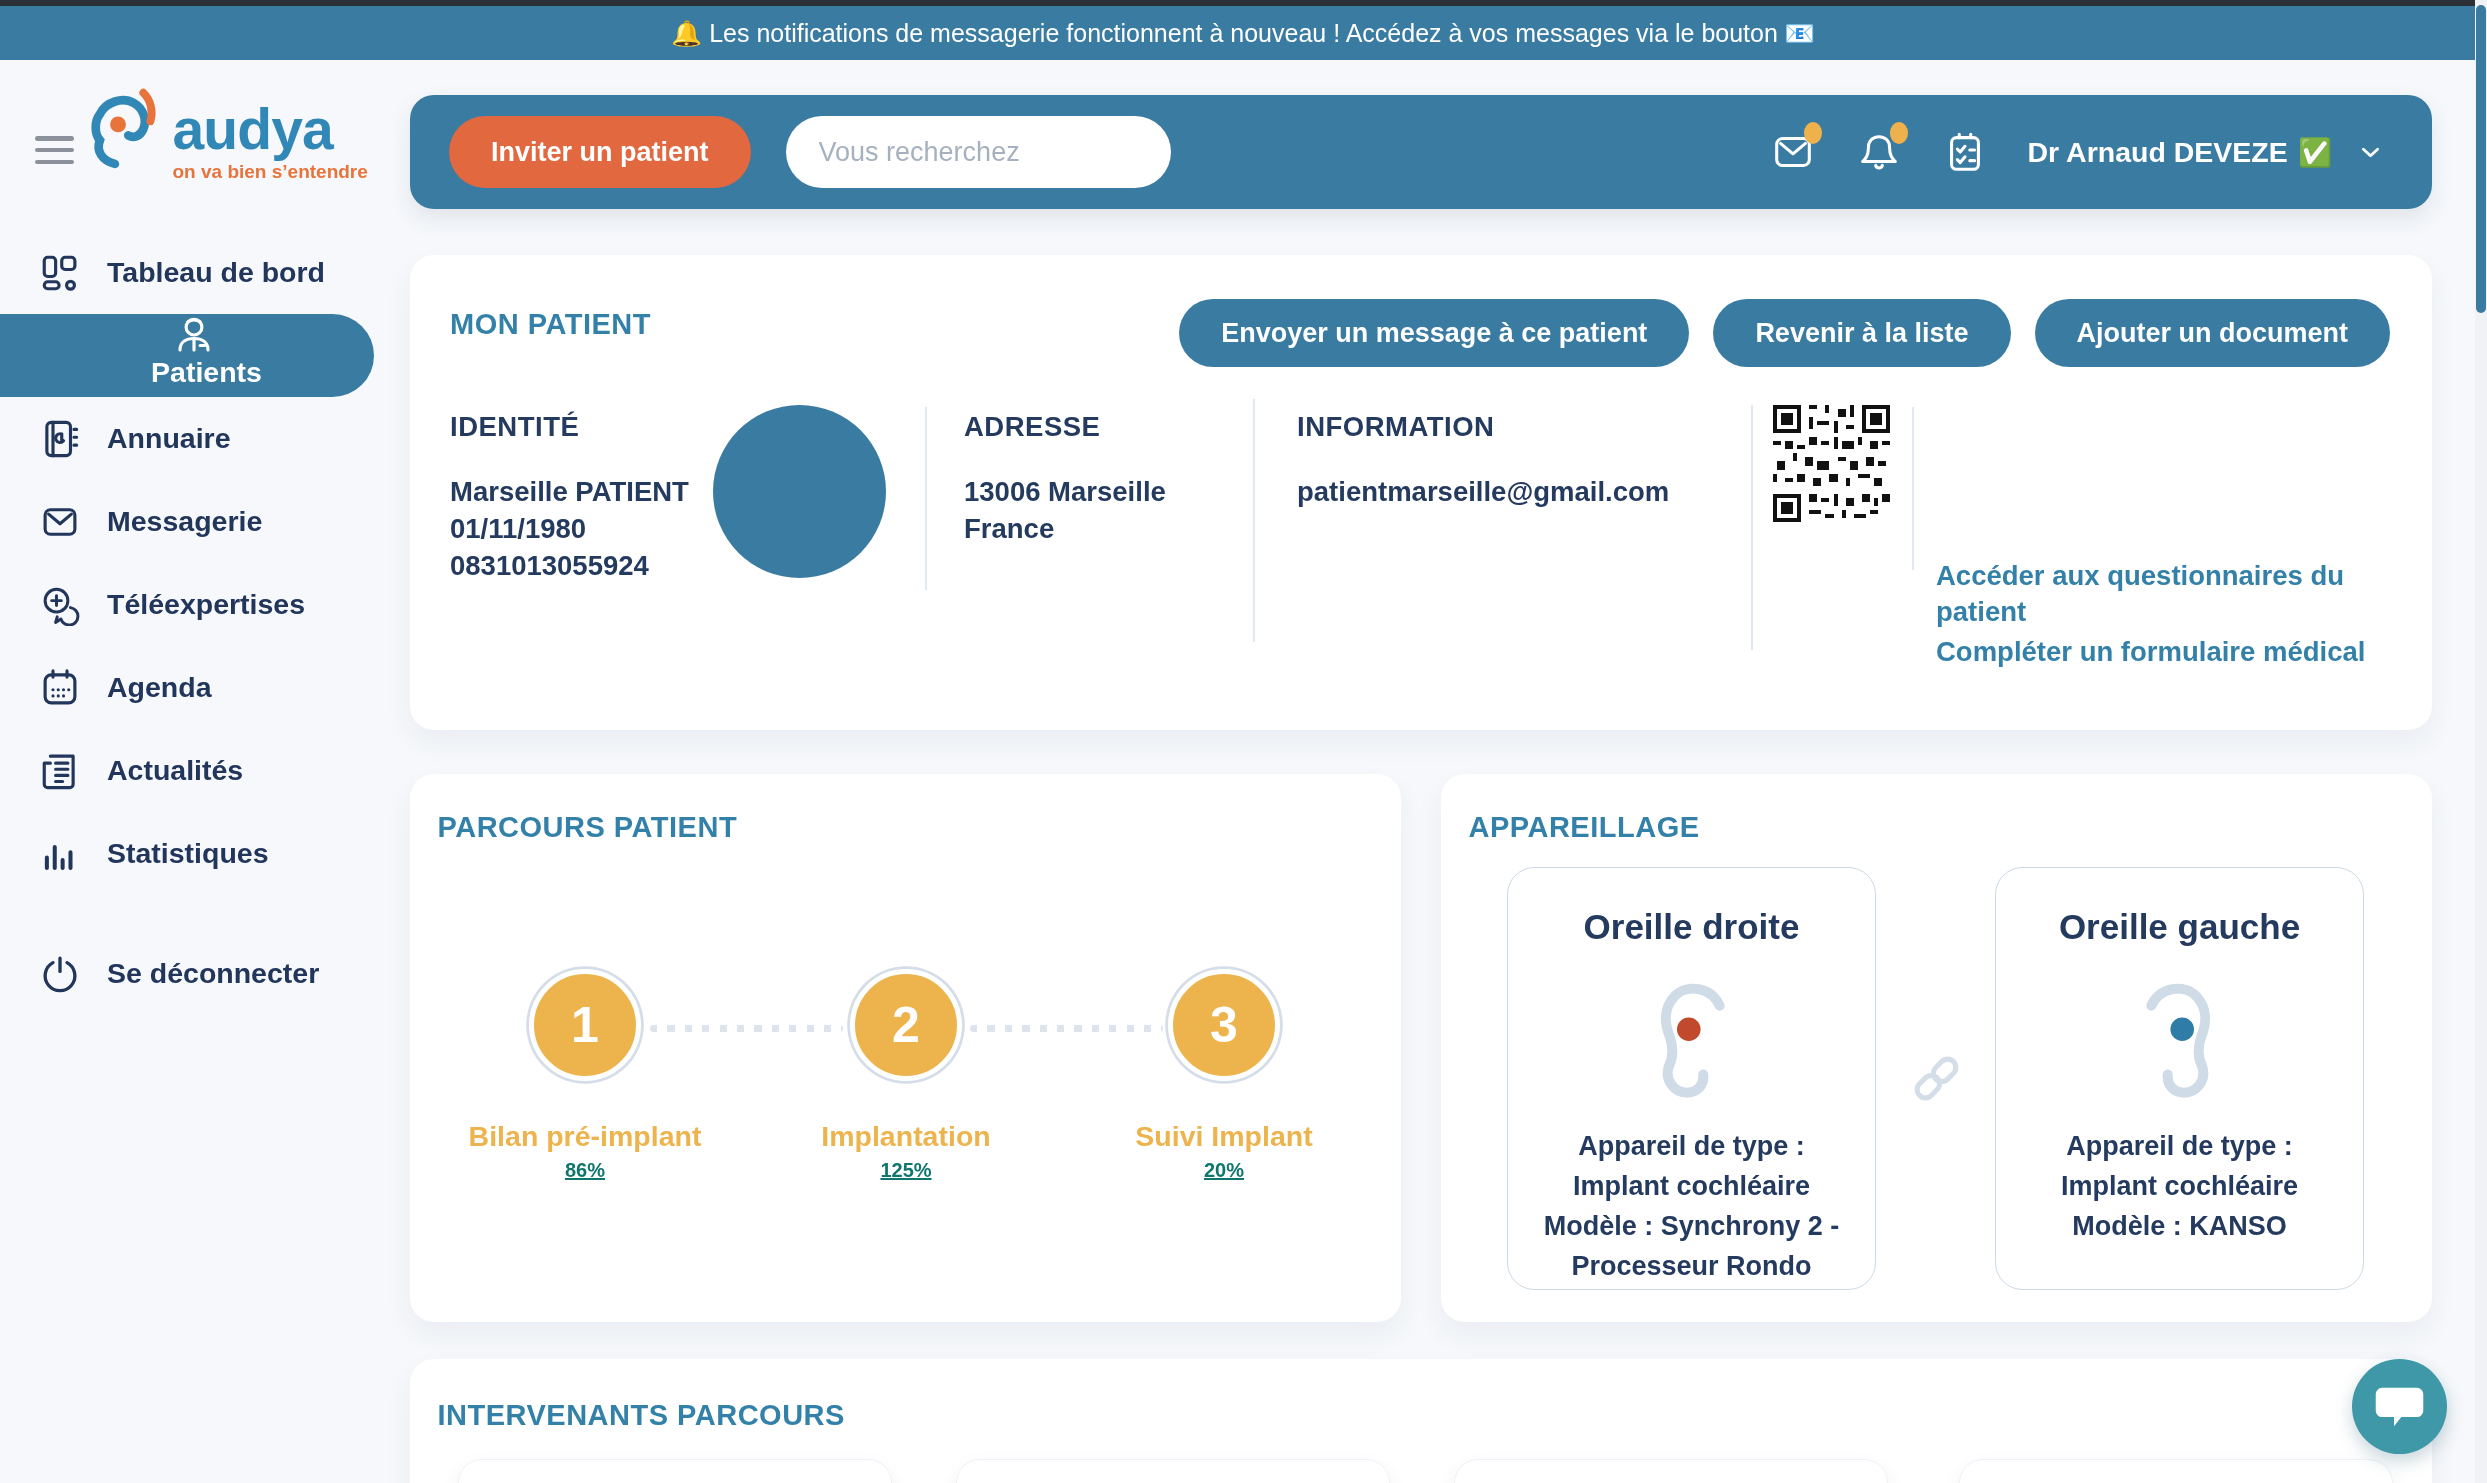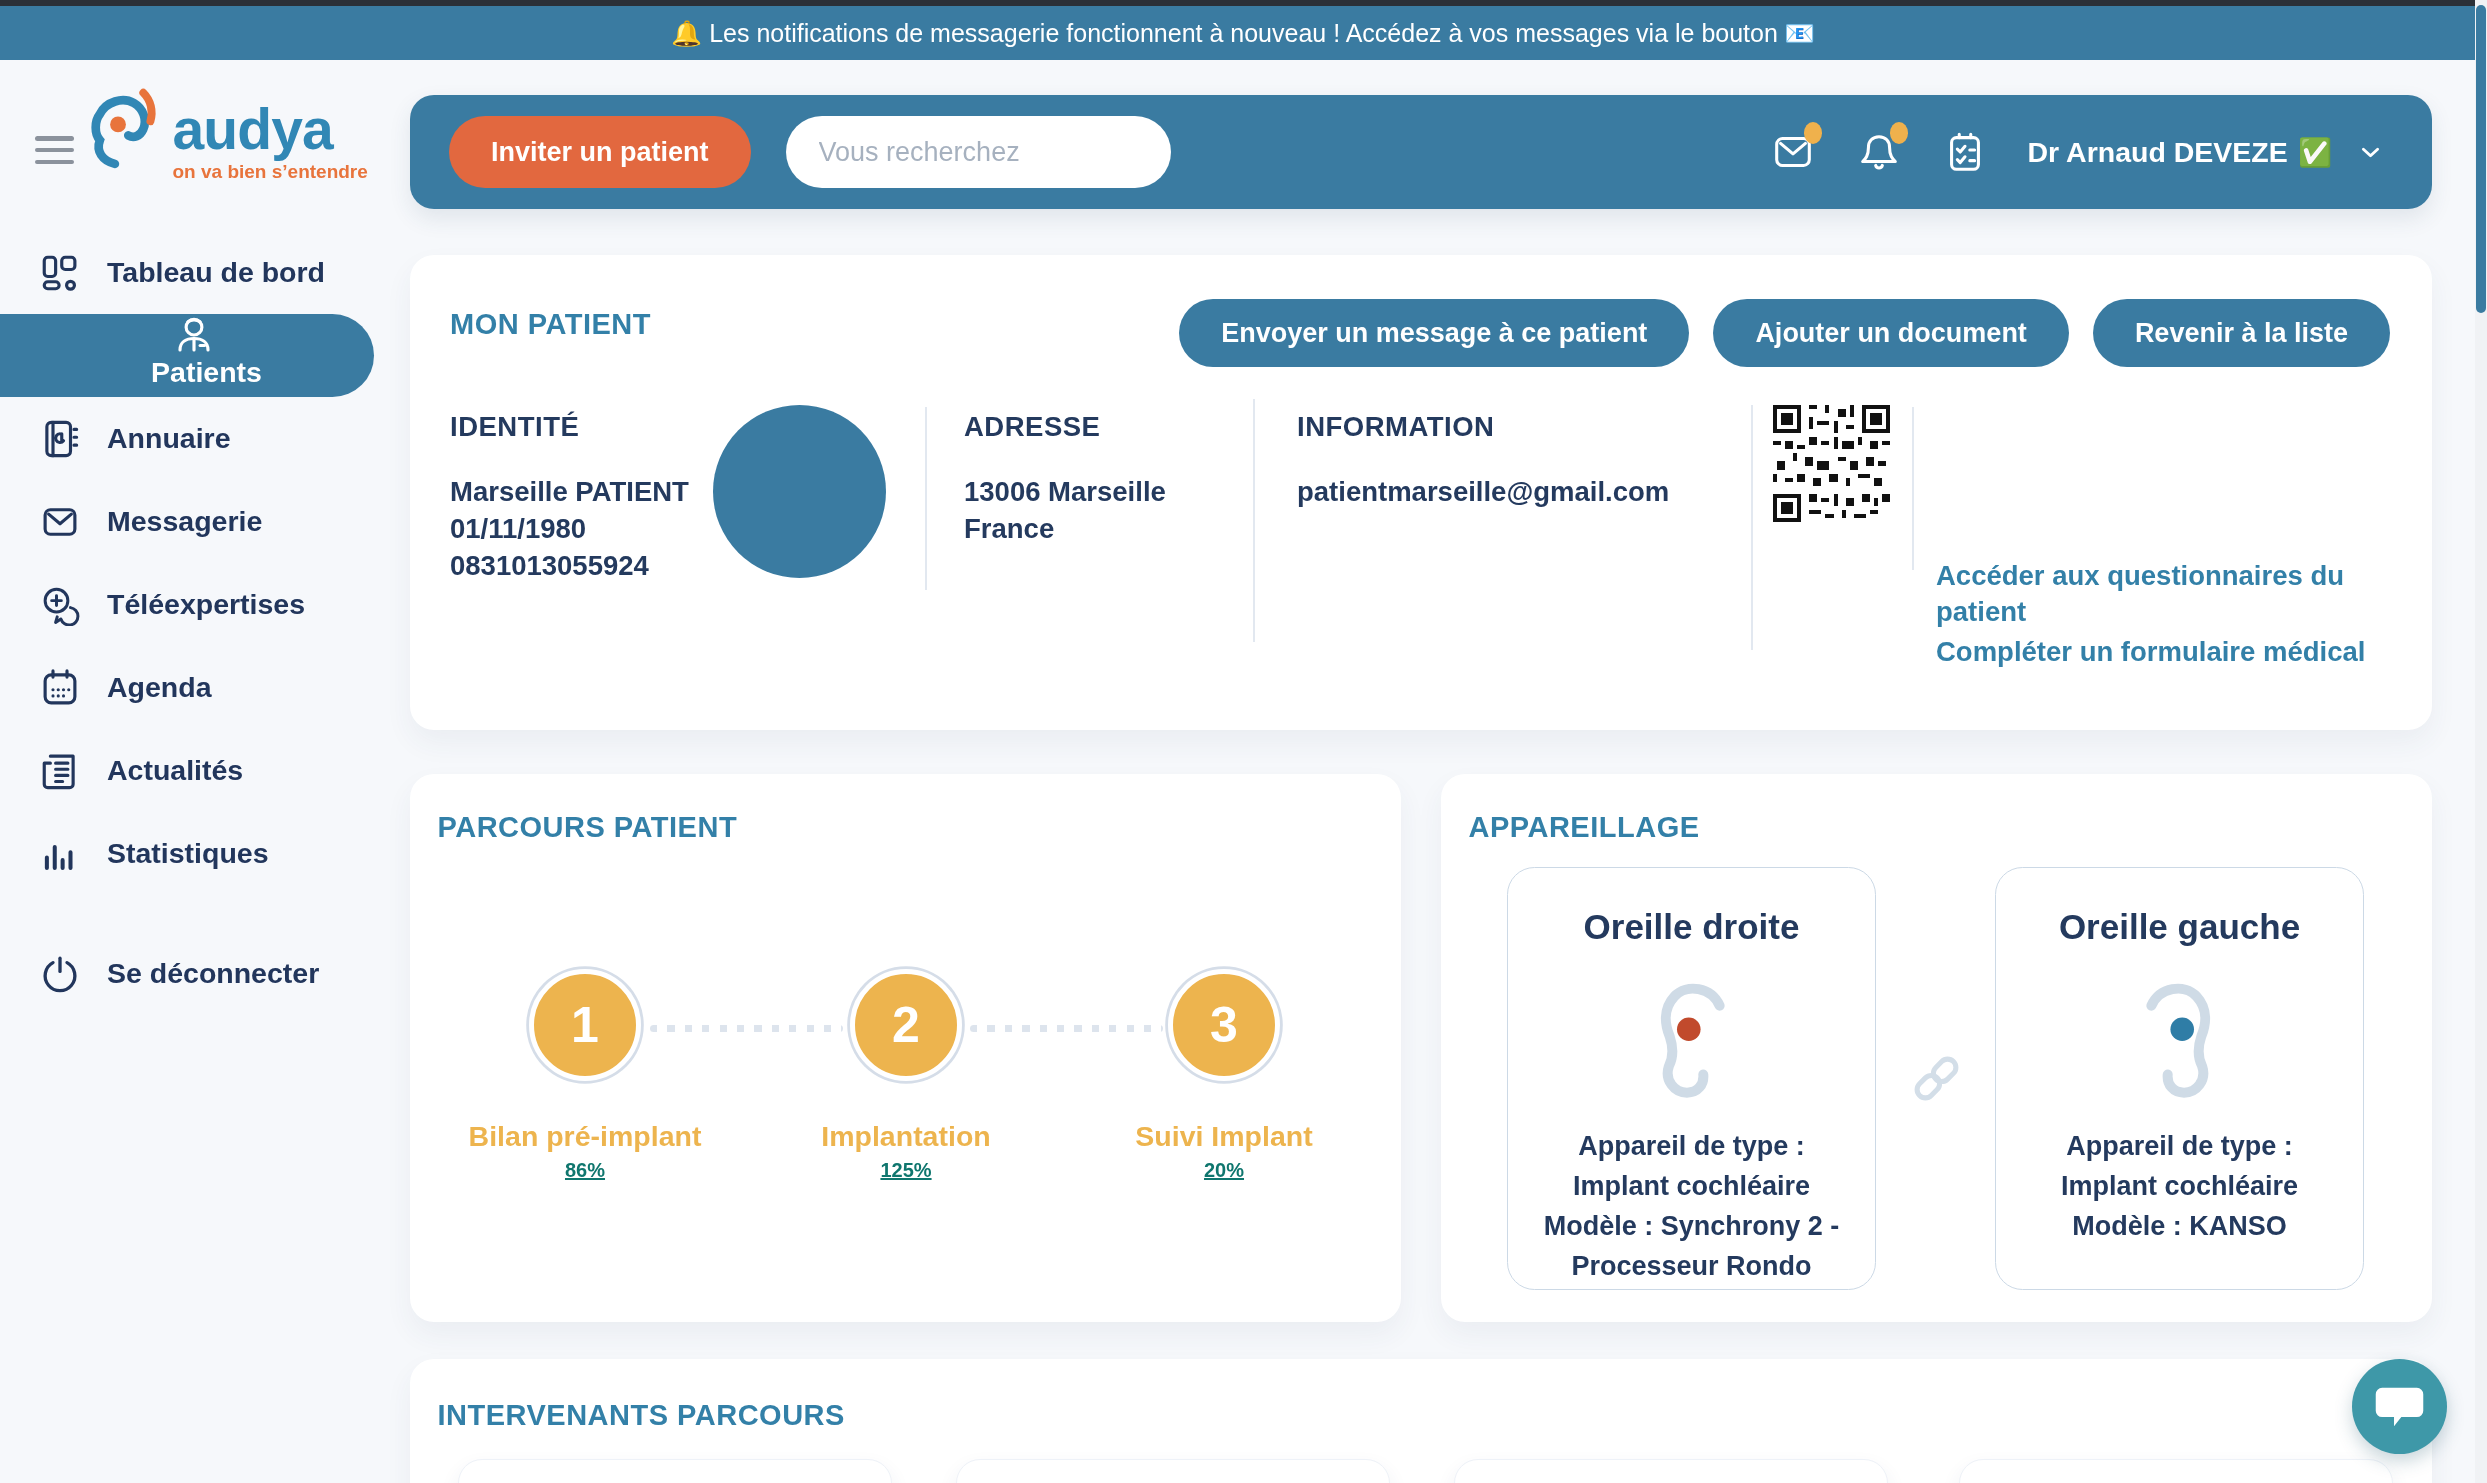--- a/index.html
+++ b/index.html
@@ -265,22 +265,22 @@
     <svg viewBox="0 0 48 48" fill="none" stroke="#fff" stroke-width="4.4" stroke-linecap="round" stroke-linejoin="round">
       <path d="M13 19 l11 10 l11 -10"></path>
     </svg>
   </div>
 </header>
 
 <section class="card" id="patient-card">
   <h2 class="section-title">MON PATIENT</h2>
   <div id="patient-actions">
     <button class="pill-btn">Envoyer un message à ce patient</button>
+    <button class="pill-btn">Revenir à la liste</button>
     <button class="pill-btn">Ajouter un document</button>
-    <button class="pill-btn">Revenir à la liste</button>
   </div>
 
   <div class="abs col-label" id="identity-label">IDENTITÉ</div>
   <div class="abs col-text" id="identity-text">
     <div>Marseille PATIENT</div>
     <div>01/11/1980</div>
     <div>0831013055924</div>
   </div>
   <div class="abs" id="avatar"></div>
 

